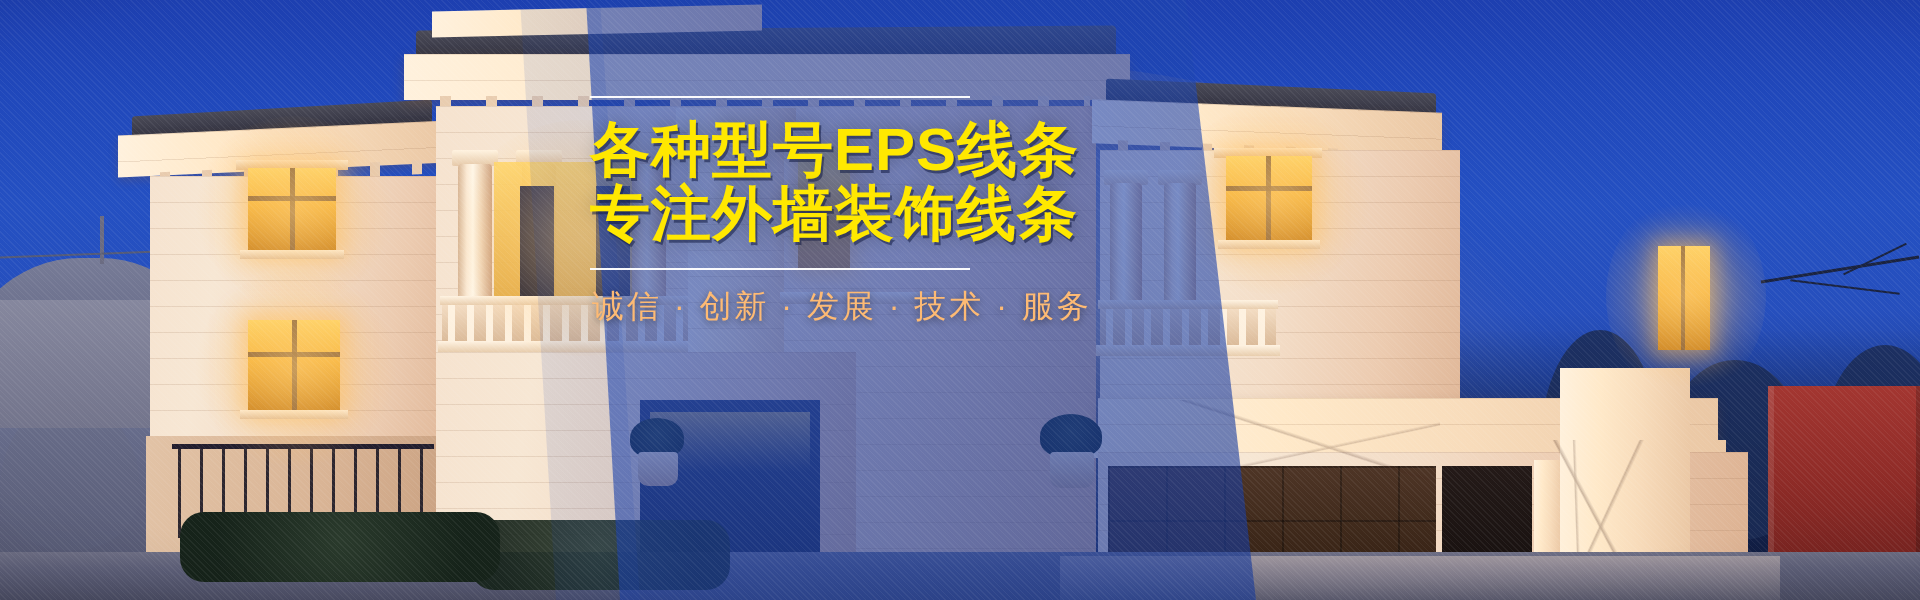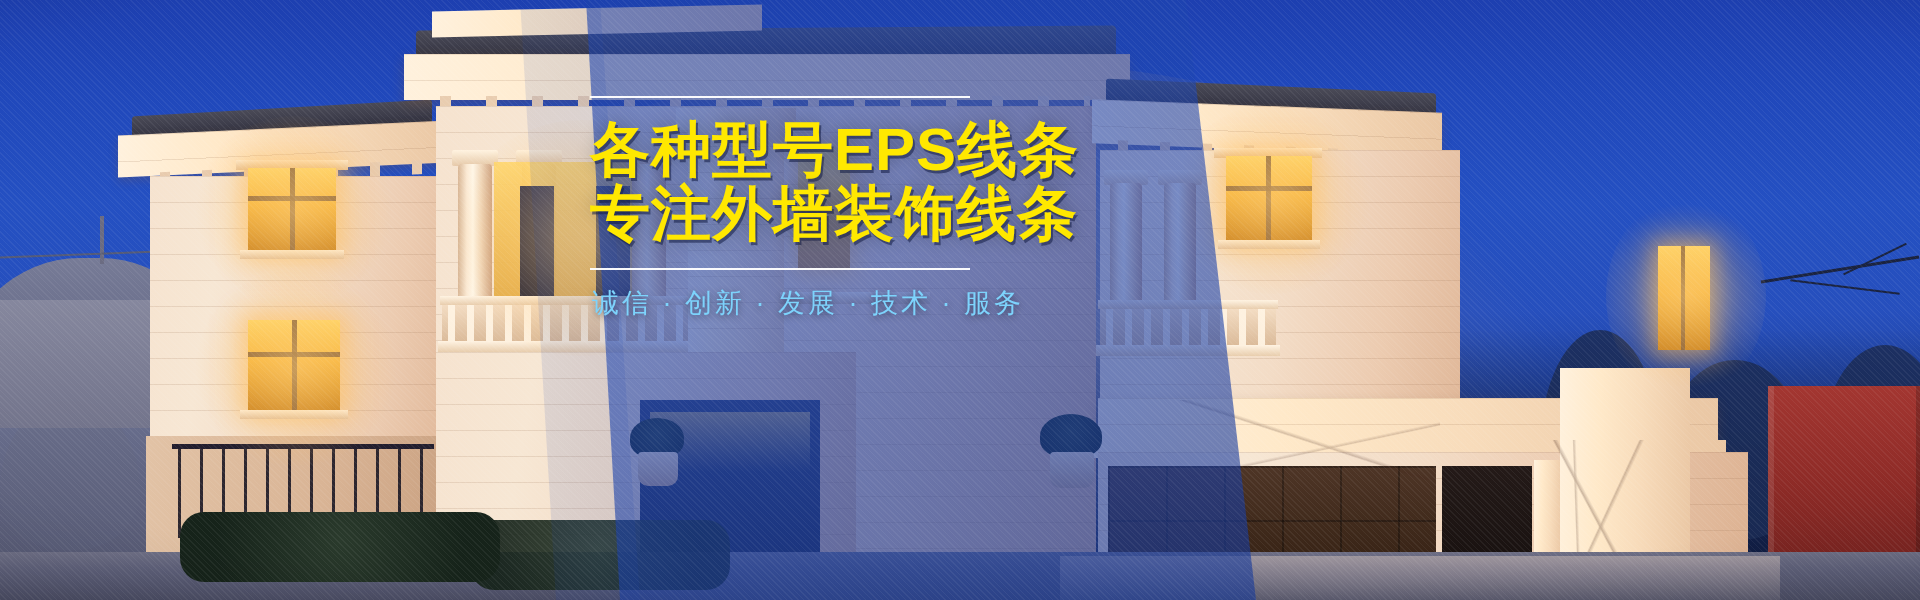--- a/index.html
+++ b/index.html
@@ -146,21 +146,21 @@
     border:0;
   }
   .rule.bottom{margin:22px 0 20px 0;}
   .head{
     font-size:60px;line-height:1.07;color:#ffe800;font-weight:700;
     letter-spacing:1px;margin:0;
     text-shadow:2px 3px 0 rgba(20,30,70,.55), 0 0 18px rgba(0,0,0,.28);
     white-space:nowrap;
   }
   .tag{
-    font-size:27px;line-height:1;color:#7dd3fc;font-weight:400;letter-spacing:3px;
+    font-size:32px;line-height:1;color:#fdba74;font-weight:400;letter-spacing:3px;
     margin:0;padding-left:2px;
     text-shadow:0 2px 7px rgba(0,0,0,.45);
     white-space:nowrap;
   }
 </style>
 </head>
 <body>
 
 <div class="stage">
 

